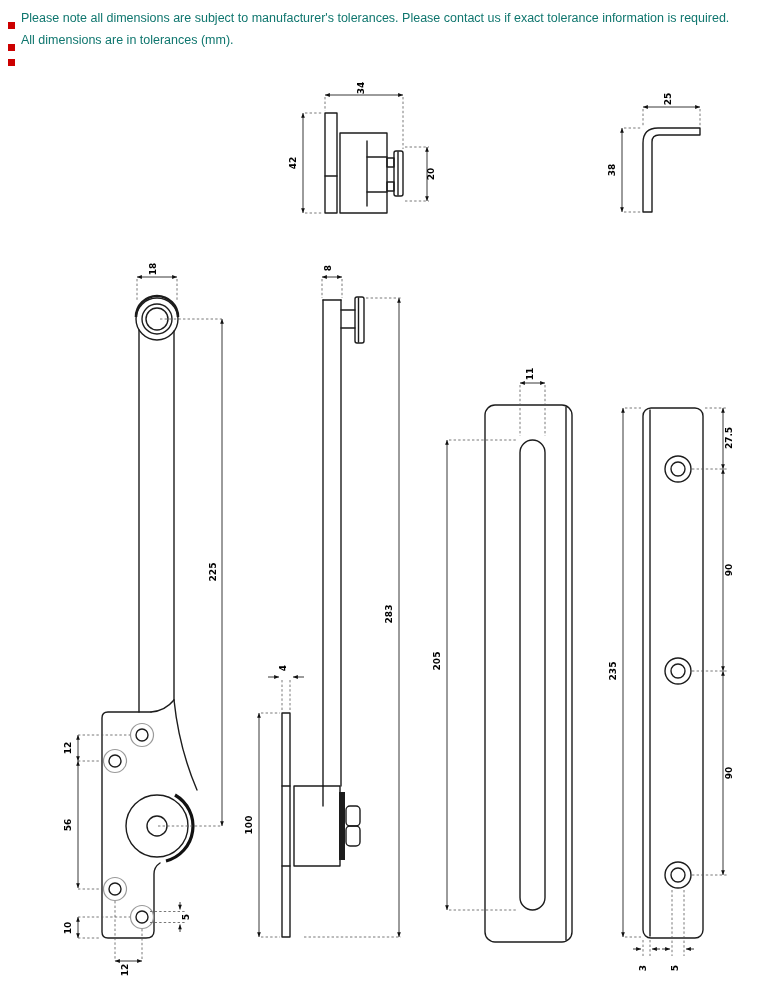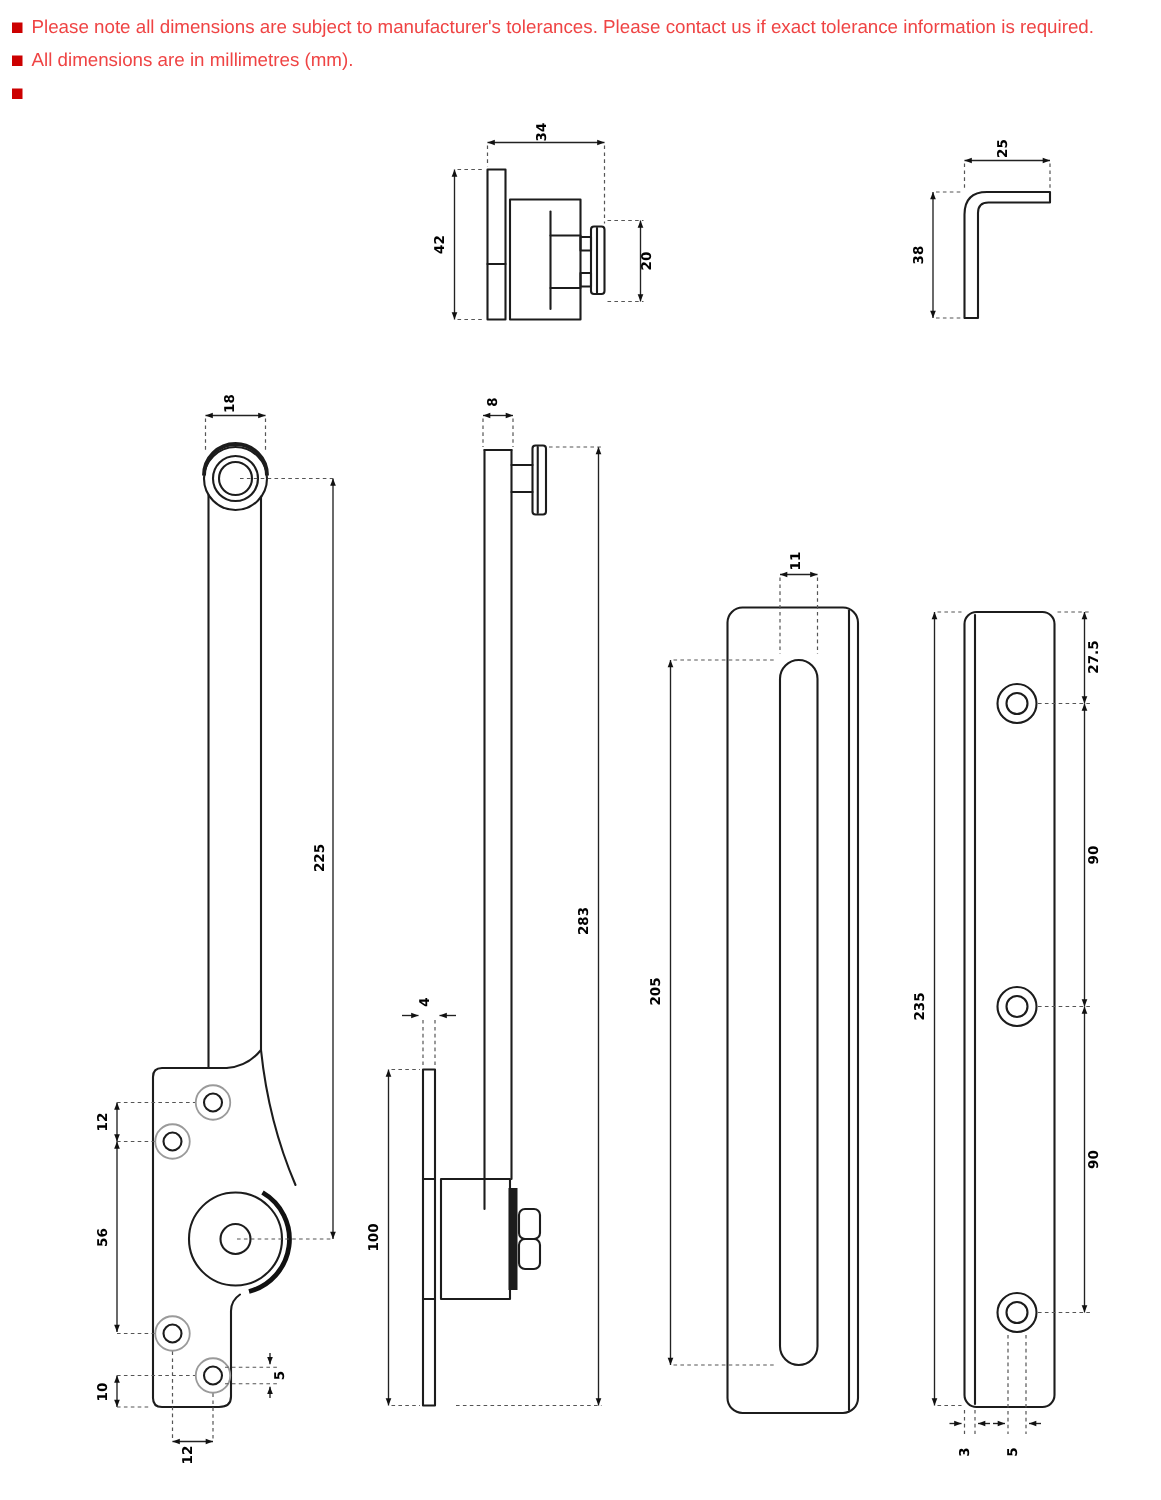--- a/index.html
+++ b/index.html
@@ -1,19 +1,19 @@
 <!DOCTYPE html>
 <html><head>
 <meta charset="utf-8">
 <style>
   html,body{margin:0;padding:0;background:#ffffff;}
   .page{position:relative;width:774px;height:1000px;background:#fff;overflow:hidden;
         font-family:"Liberation Sans",sans-serif;}
   .notes{position:absolute;top:7px;left:8px;width:760px;}
-  .note{display:flex;align-items:flex-start;line-height:22px;font-size:12.5px;color:#ef4444;}
+  .note{display:flex;align-items:flex-end;line-height:22px;font-size:12.5px;color:#0f766e;}
   .bullet{flex:0 0 auto;width:7px;height:7px;margin:8px 6px 0 0;background:#cc0000;}
   svg.drawing{position:absolute;left:0;top:0;}
   .ol{fill:none;stroke:#1c1c1c;stroke-width:1.4;stroke-linecap:round;stroke-linejoin:round;}
   .om{fill:none;stroke:#1c1c1c;stroke-width:2.6;}
   .oh{fill:none;stroke:#111;stroke-width:3.2;}
   .og{fill:none;stroke:#9a9a9a;stroke-width:1.2;}
   .dk{fill:#1c1c1c;stroke:none;}
   .dl{fill:none;stroke:#222;stroke-width:0.9;}
   .xl{fill:none;stroke:#555;stroke-width:0.8;stroke-dasharray:2.4 2.2;}
   .dt{font-family:"DejaVu Sans",sans-serif;font-size:9px;font-weight:700;fill:#000;}
@@ -23,21 +23,21 @@
 
 <div class="page">
 
   <div class="notes">
     <div class="note">
       <span class="bullet" style="background: rgb(204, 0, 0);"></span>
       <span>Please note all dimensions are subject to manufacturer's tolerances. Please contact us if exact tolerance information is required.</span>
     </div>
     <div class="note">
       <span class="bullet" style="background: rgb(204, 0, 0);"></span>
-      <span>All dimensions are in millimetres (mm).</span>
+      <span>All dimensions are in tolerances (mm).</span>
     </div>
     <div class="note">
       <span class="bullet" style="background: rgb(204, 0, 0);"></span>
     </div>
   </div>
 
   <svg class="drawing" width="774" height="1000" viewBox="0 0 774 1000">
     <defs>
       <marker id="ar" viewBox="0 0 10 10" refX="9.5" refY="5" markerWidth="8" markerHeight="6" orient="auto-start-reverse">
         <path d="M0.5,1.5 L9.5,5 L0.5,8.5 Z" fill="#111"></path>

